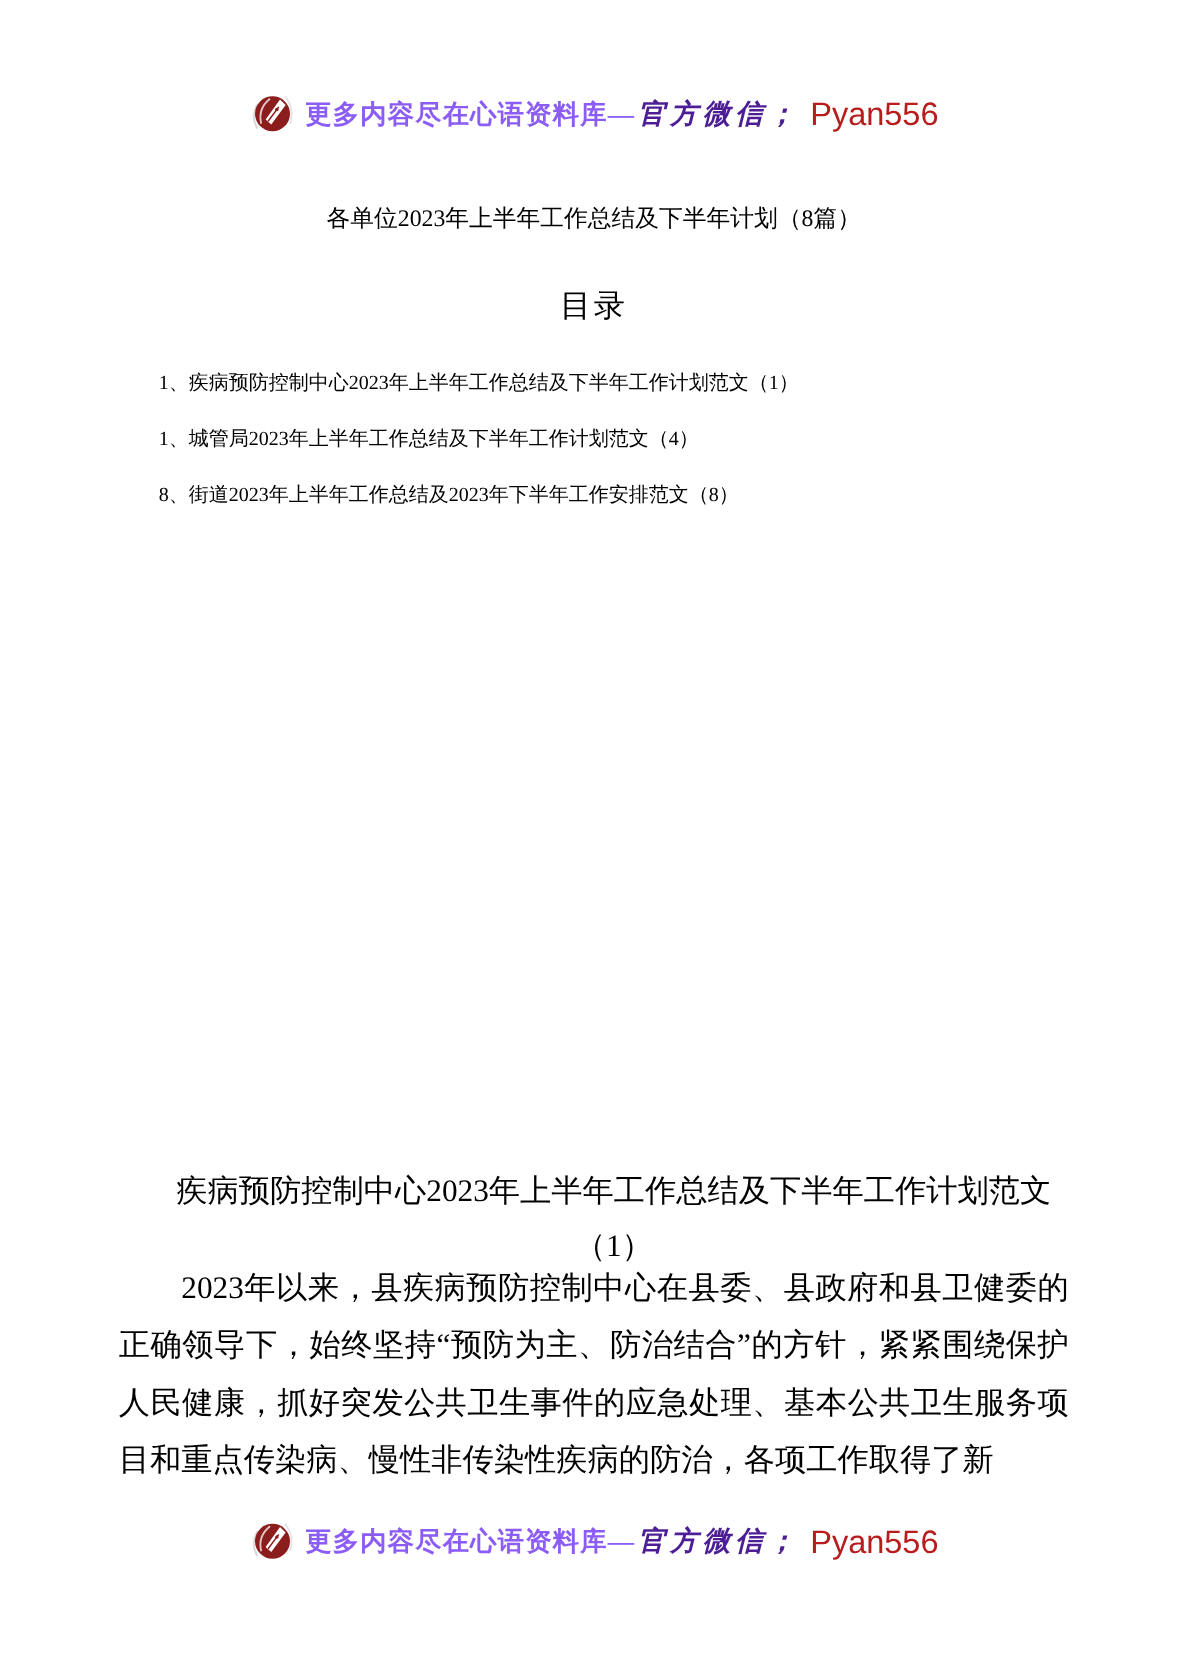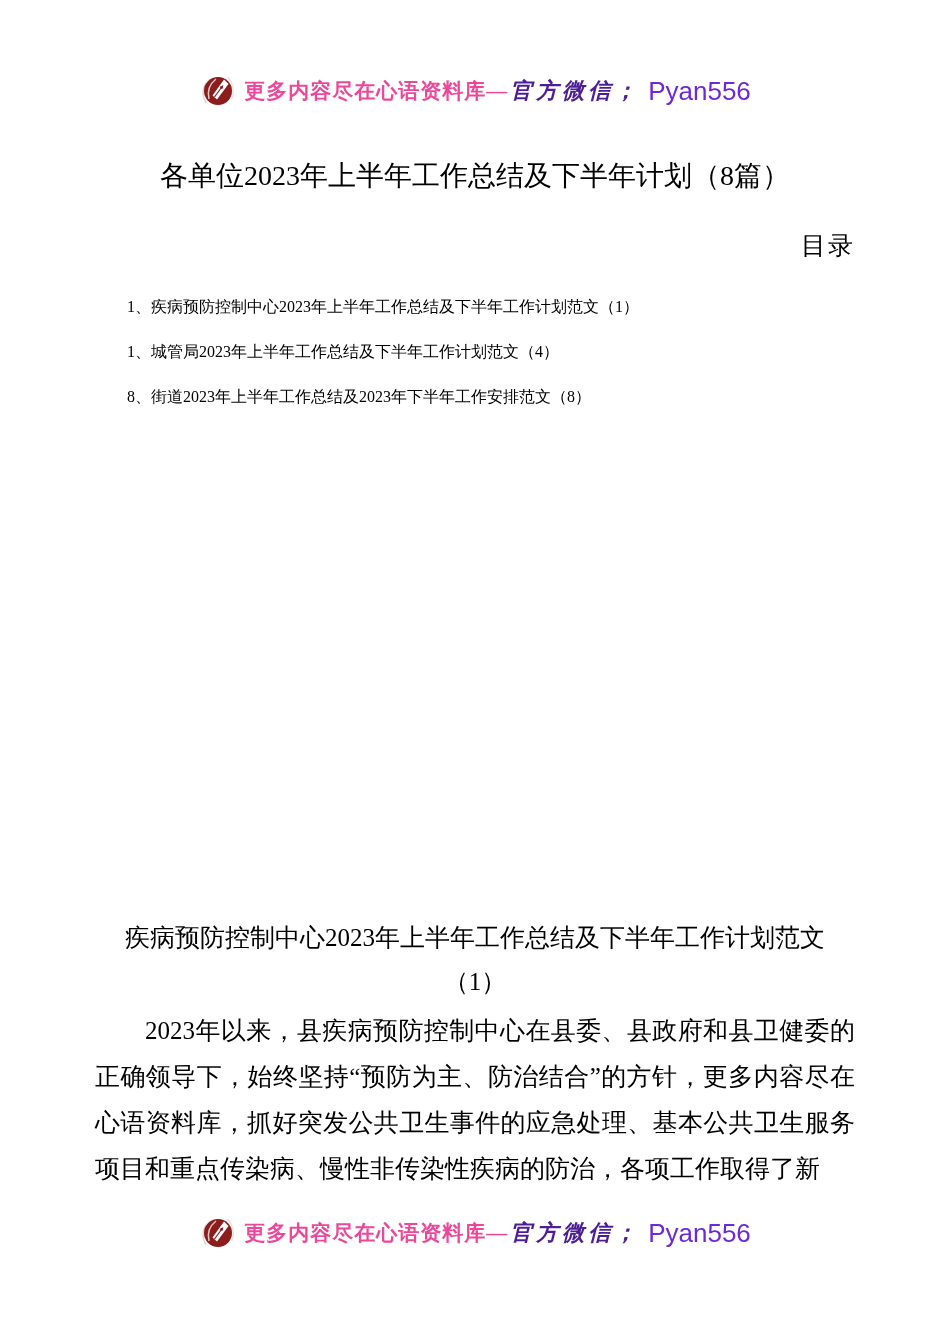--- a/index.html
+++ b/index.html
@@ -28,61 +28,61 @@
   .watermark.header { top: 72px; }
   .watermark.footer { top: 1214px; }
   .wm-logo {
     display: inline-flex;
     margin-right: 7px;
     flex: 0 0 auto;
   }
   .wm-prefix {
     font-size: 21px;
     font-weight: bold;
-    color: #ec4899;
+    color: #8b5cf6;
     letter-spacing: 1px;
     white-space: nowrap;
   }
   .wm-script {
     font-size: 22px;
     font-weight: bold;
     font-style: italic;
     color: #4c1d95;
     letter-spacing: 4px;
     margin-left: 2px;
     white-space: nowrap;
   }
   .wm-id {
     font-family: "Liberation Sans", sans-serif;
     font-size: 26px;
-    color: #6d28d9;
+    color: #b91c1c;
     margin-left: 8px;
     white-space: nowrap;
   }
   
   .doc-title {
     position: absolute;
     top: 156px;
     left: 95px;
     width: 760px;
     margin: 0;
-    font-size: 28px;
+    font-size: 19px;
     font-weight: normal;
     text-align: center;
     line-height: 40px;
   }
   .toc-heading {
     position: absolute;
     top: 228px;
     left: 95px;
     width: 760px;
     margin: 0;
     font-size: 25px;
     font-weight: normal;
-    text-align: right;
+    text-align: center;
     line-height: 36px;
     letter-spacing: 2px;
   }
   .toc {
     position: absolute;
     top: 284px;
     left: 95px;
     width: 760px;
   }
   .toc-item {
@@ -90,21 +90,21 @@
     font-size: 16px;
     line-height: 45px;
     text-indent: 2em;
     text-align: justify;
   }
   .section-heading {
     position: absolute;
     top: 916px;
     left: 95px;
     width: 760px;
-    margin: 0;
+    margin: 16px;
     font-size: 25px;
     font-weight: normal;
     text-align: center;
     line-height: 44px;
   }
   .body-par {
     position: absolute;
     top: 1008px;
     left: 95px;
     width: 760px;
@@ -142,21 +142,21 @@
   <h2 class="toc-heading">目录</h2>
 
   <div class="toc">
     <p class="toc-item">1、疾病预防控制中心2023年上半年工作总结及下半年工作计划范文（1）</p>
     <p class="toc-item">1、城管局2023年上半年工作总结及下半年工作计划范文（4）</p>
     <p class="toc-item">8、街道2023年上半年工作总结及2023年下半年工作安排范文（8）</p>
   </div>
 
   <h3 class="section-heading">疾病预防控制中心2023年上半年工作总结及下半年工作计划范文（1）</h3>
 
-  <p class="body-par">2023年以来，县疾病预防控制中心在县委、县政府和县卫健委的正确领导下，始终坚持“预防为主、防治结合”的方针，更多内容尽在心语资料库，抓好突发公共卫生事件的应急处理、基本公共卫生服务项目和重点传染病、慢性非传染性疾病的防治，各项工作取得了新</p>
+  <p class="body-par">2023年以来，县疾病预防控制中心在县委、县政府和县卫健委的正确领导下，始终坚持“预防为主、防治结合”的方针，紧紧围绕保护人民健康，抓好突发公共卫生事件的应急处理、基本公共卫生服务项目和重点传染病、慢性非传染性疾病的防治，各项工作取得了新</p>
 
   <div class="watermark footer">
     <span class="wm-logo">
       <svg width="38" height="38" viewBox="0 0 38 38" aria-hidden="true">
         <path d="M7 31 Q 1 21 7 11" stroke="#d8d8d8" fill="none" stroke-width="1.5"></path>
         <path d="M29 5 Q 37 15 33 27" stroke="#e4e4e4" fill="none" stroke-width="1.5"></path>
         <circle cx="19" cy="19" r="14" fill="#8C1D1D"></circle>
         <path d="M10 27 Q 7 15 17 7" stroke="#ffffff" stroke-width="1.5" fill="none" opacity="0.75"></path>
         <path d="M25 7.5 L13.5 23.5 L18 27.5 L29.5 12 Z" fill="#ffffff"></path>
         <line x1="15.5" y1="25" x2="24" y2="13.5" stroke="#8C1D1D" stroke-width="1.2"></line>

